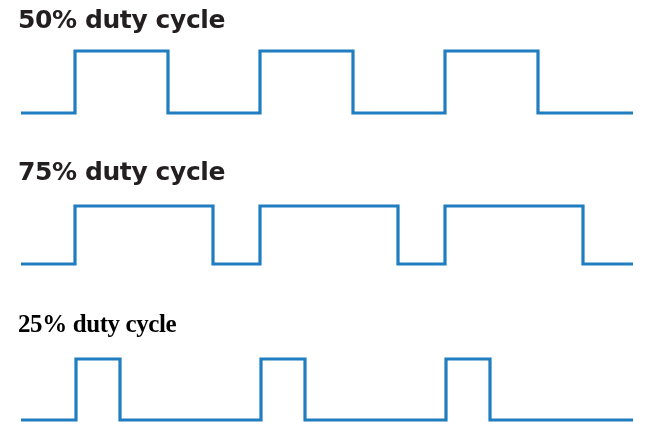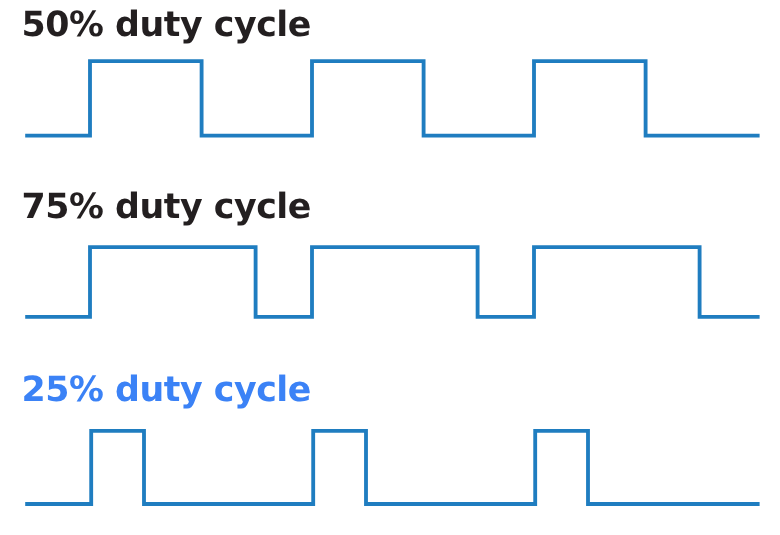--- a/index.html
+++ b/index.html
@@ -30,21 +30,21 @@
   #block-0 { top: 0px;   height: 150px; }
   #block-1 { top: 152px; height: 152px; text-decoration: underline; }
   #block-2 { top: 304px; height: 142px; }
 
   .wave-label {
     position: absolute;
     left: 18px;
     top: 4px;
     margin: 0;
     font-family: "DejaVu Sans", "Liberation Sans", sans-serif;
-    font-size: 29px;
+    font-size: 25px;
     font-weight: bold;
     letter-spacing: -0.4px;
     color: #231f20;
     white-space: nowrap;
     line-height: 32px;
   }
   .wave-svg {
     position: absolute;
     left: 0;
     top: 0;
@@ -71,19 +71,19 @@
   </div>
 
   <div class="wave-block" id="block-1">
     <div class="wave-label" style="color: rgb(35, 31, 32);">75% duty cycle</div>
     <svg class="wave-svg" viewBox="0 0 650 152" width="650" height="152">
       <path class="wave-path" stroke="#1f7dc0" d="M21,112 L75,112 L75,54 L213,54 L213,112 L260,112 L260,54 L398,54 L398,112 L445,112 L445,54 L583,54 L583,112 L633,112" stroke-width="3.2"></path>
     </svg>
   </div>
 
   <div class="wave-block" id="block-2">
-    <div class="wave-label" style="color: #3b82f6;">25% duty cycle</div>
+    <div class="wave-label" style="color: #000000; font-family: Liberation Serif, serif;">25% duty cycle</div>
     <svg class="wave-svg" viewBox="0 0 650 142" width="650" height="142">
       <path class="wave-path" stroke="#1f7dc0" d="M21,116 L76,116 L76,55 L120,55 L120,116 L261,116 L261,55 L305,55 L305,116 L446,116 L446,55 L490,55 L490,116 L633,116" stroke-width="3.2"></path>
     </svg>
   </div>
 
 </div>
 
 </body></html>

